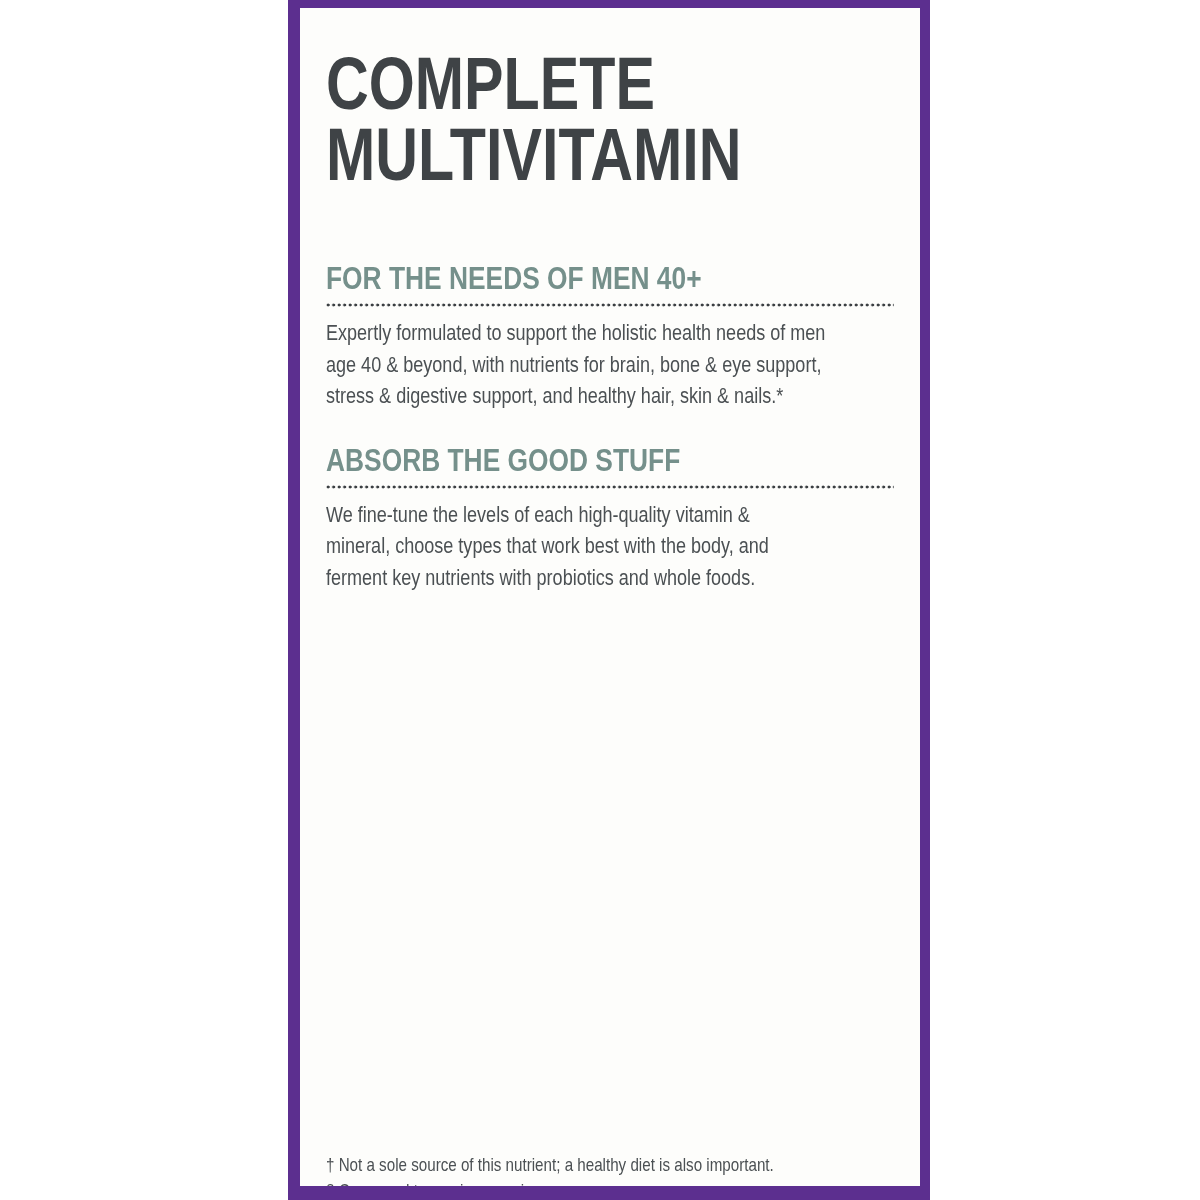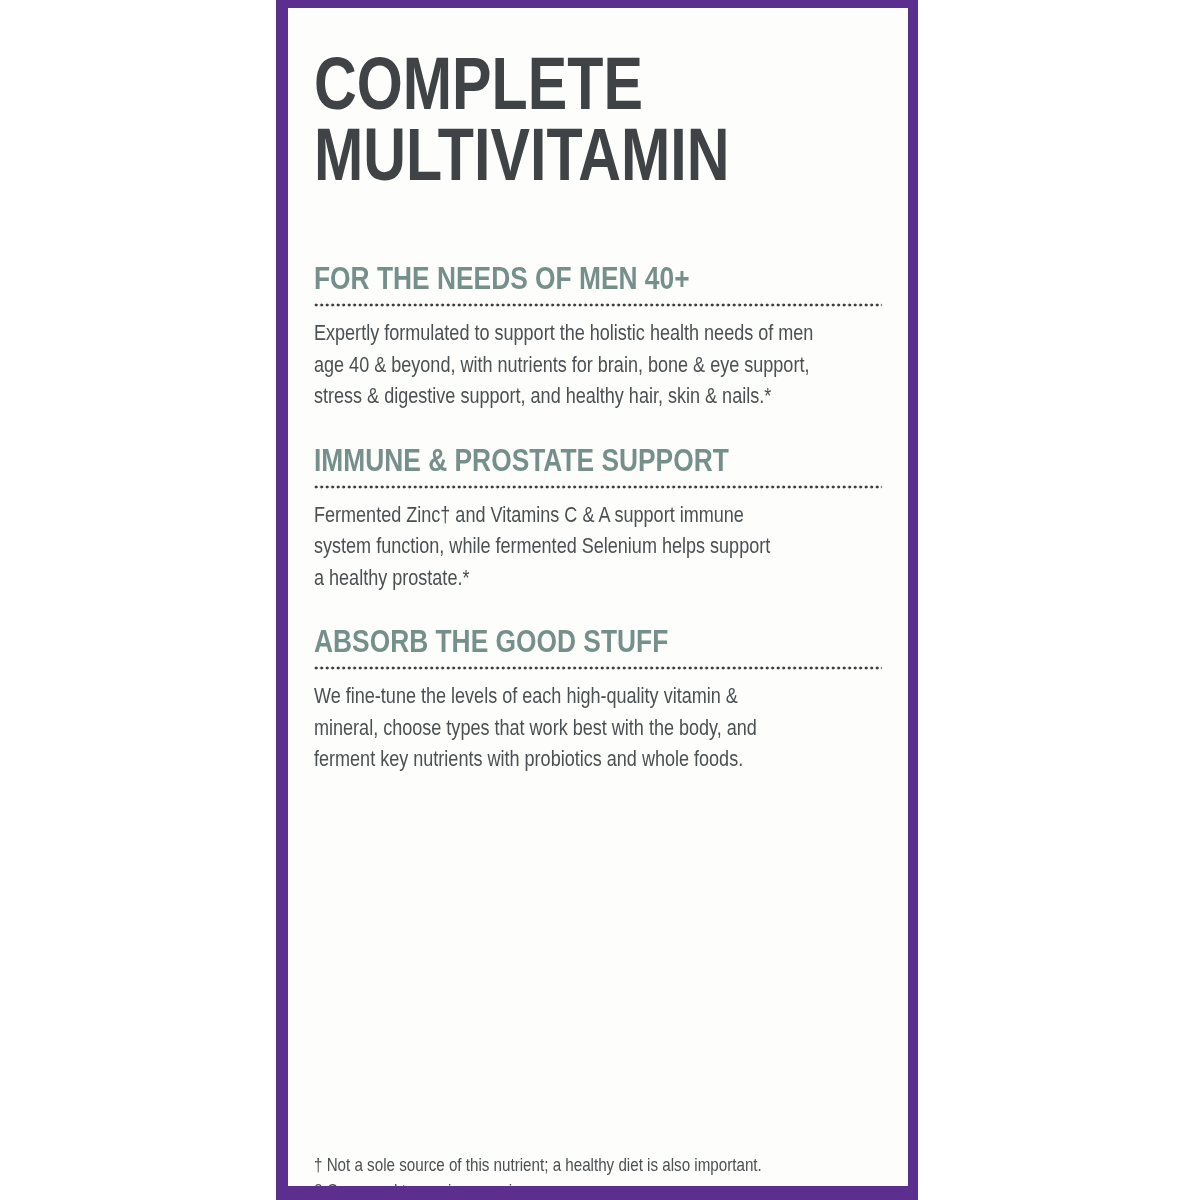--- a/index.html
+++ b/index.html
@@ -10,21 +10,21 @@
   .page {
     position: relative;
     width: 1200px;
     height: 1200px;
     background: #ffffff;
     overflow: hidden;
     font-family: "Liberation Sans", sans-serif;
   }
   .label-panel {
     position: absolute;
-    left: 276px;
+    left: 288px;
     top: 0;
     width: 642px;
     height: 1200px;
     box-sizing: border-box;
     border-style: solid;
     border-color: #5c2f8f;
     border-width: 8px 10px 14px 12px;
     background: #fdfdfb;
     overflow: hidden;
   }
@@ -101,27 +101,20 @@
 MULTIVITAMIN</h1>
 
       <div class="section first">
         <h2 class="section-heading">FOR THE NEEDS OF MEN 40+</h2>
         <div class="dotted-divider"></div>
         <p class="section-body">Expertly formulated to support the holistic health needs of men
 age 40 &amp; beyond, with nutrients for brain, bone &amp; eye support,
 stress &amp; digestive support, and healthy hair, skin &amp; nails.*</p>
       </div>
 
-      <div class="section">
-        <h2 class="section-heading">IMMUNE &amp; PROSTATE SUPPORT</h2>
-        <div class="dotted-divider"></div>
-        <p class="section-body">Fermented Zinc† and Vitamins C &amp; A support immune
-system function, while fermented Selenium helps support
-a healthy prostate.*</p>
-      </div>
 
 
 
       <div class="section">
         <h2 class="section-heading">ABSORB THE GOOD STUFF</h2>
         <div class="dotted-divider"></div>
         <p class="section-body">We fine-tune the levels of each high-quality vitamin &amp;
 mineral, choose types that work best with the body, and
 ferment key nutrients with probiotics and whole foods.</p>
       </div>

